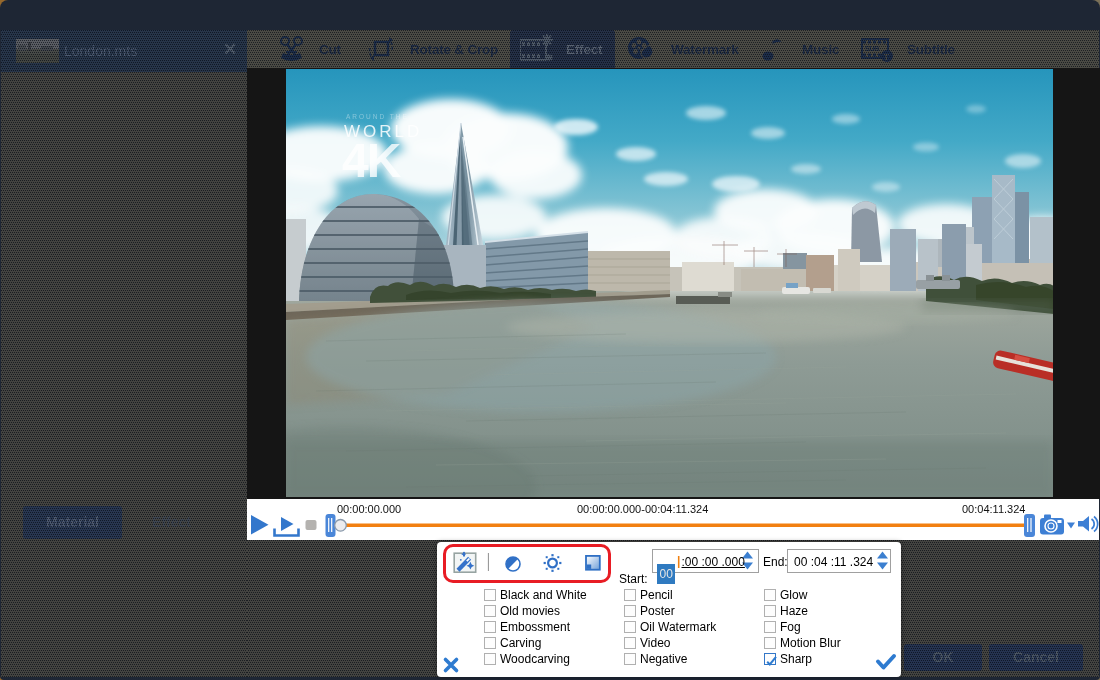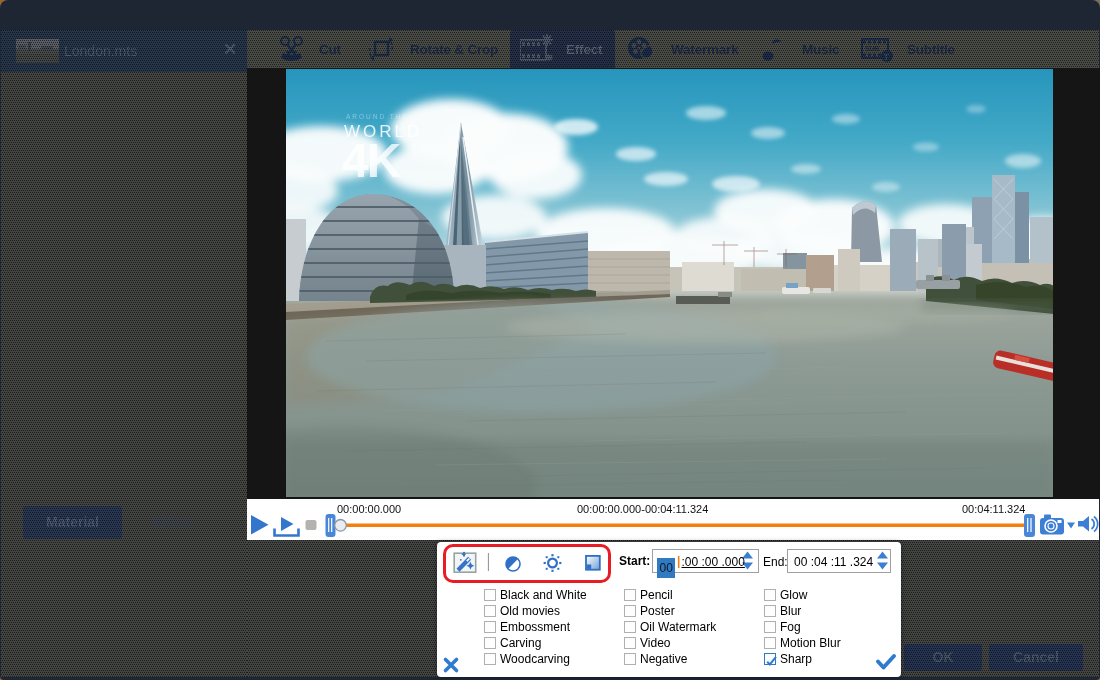--- a/index.html
+++ b/index.html
@@ -452,23 +452,23 @@
       <path d="M8.5 117.5 L19.5 128.5 M19.5 117.5 L8.5 128.5" stroke="#2e7bd0" stroke-width="3.6" stroke-linecap="round"></path>
       <path d="M441 119.5 l5.5 6 l10.5 -11.5" stroke="#2e7bd0" stroke-width="4" fill="none" stroke-linecap="round" stroke-linejoin="round"></path>
 
       <g fill="#3b7fd0">
         <path d="M305 16.5 l5.5 -7 5.5 7 Z"></path>
           <path d="M305 20.5 l5.5 7 5.5 -7 Z"></path>
         <path d="M440 16.5 l5.5 -7 5.5 7 Z"></path>
           <path d="M440 20.5 l5.5 7 5.5 -7 Z"></path>
       </g>
     </svg>
-    <div class="plbl" style="left:182px; top:12px;font-weight:bold;">Start:</div>
+    <div class="plbl" style="left:182px; top:30px;">Start:</div>
     <div class="pinput" style="left:215px; width:107px;">
-      <span style="position:absolute; left:4px; top:8px; background:#2f7ac0; color:#0f172a; padding:2.5px 2.5px 3px;">00</span>
+      <span style="position:absolute; left:4px; top:14px; background:#2f7ac0; color:#e5e5e5; padding:2.5px 2.5px 3px;">00</span>
         <span style="position:absolute; left:24px; top:3.5px; color:#f08011; font-weight:700;">|</span>
         <span style="position:absolute; left:28.5px; top:5px;text-decoration:underline;">:00 :00 .000</span>
     </div>
     <div class="plbl" style="left:326px; top:13px;">End:</div>
     <div class="pinput" style="left:350px; width:104px;">
         <span style="position:absolute; left:6px; top:5px;">00 :04 :11 .324</span>
       </div>
 
     <div class="cb" style="left:47px; top:47px;"></div>
       <div class="cblbl" style="left:63px; top:47px;">Black and White</div>
@@ -486,21 +486,21 @@
       <div class="cblbl" style="left:203px; top:63px;">Poster</div>
     <div class="cb" style="left:187px; top:79px;"></div>
       <div class="cblbl" style="left:203px; top:79px;">Oil Watermark</div>
     <div class="cb" style="left:187px; top:95px;"></div>
       <div class="cblbl" style="left:203px; top:95px;">Video</div>
     <div class="cb" style="left:187px; top:111px;"></div>
       <div class="cblbl" style="left:203px; top:111px;">Negative</div>
     <div class="cb" style="left:327px; top:47px;"></div>
       <div class="cblbl" style="left:343px; top:47px;">Glow</div>
     <div class="cb" style="left:327px; top:63px;"></div>
-      <div class="cblbl" style="left:343px; top:63px;">Blur</div>
+      <div class="cblbl" style="left:343px; top:63px;">Haze</div>
     <div class="cb" style="left:327px; top:79px;"></div>
       <div class="cblbl" style="left:343px; top:79px;">Fog</div>
     <div class="cb" style="left:327px; top:95px;"></div>
       <div class="cblbl" style="left:343px; top:95px;">Motion Blur</div>
     <div class="cb" style="left:327px; top:111px; border-color:#3377c8;"><svg width="12" height="12" viewBox="0 0 12 12" style="overflow:visible;">
           <path d="M2.2 5.8 L4.8 8.4 L11 0.8" stroke="#2e7bd0" stroke-width="2" fill="none"></path>
         </svg></div>
       <div class="cblbl" style="left:343px; top:111px;">Sharp</div>
   </div>
 </div>

